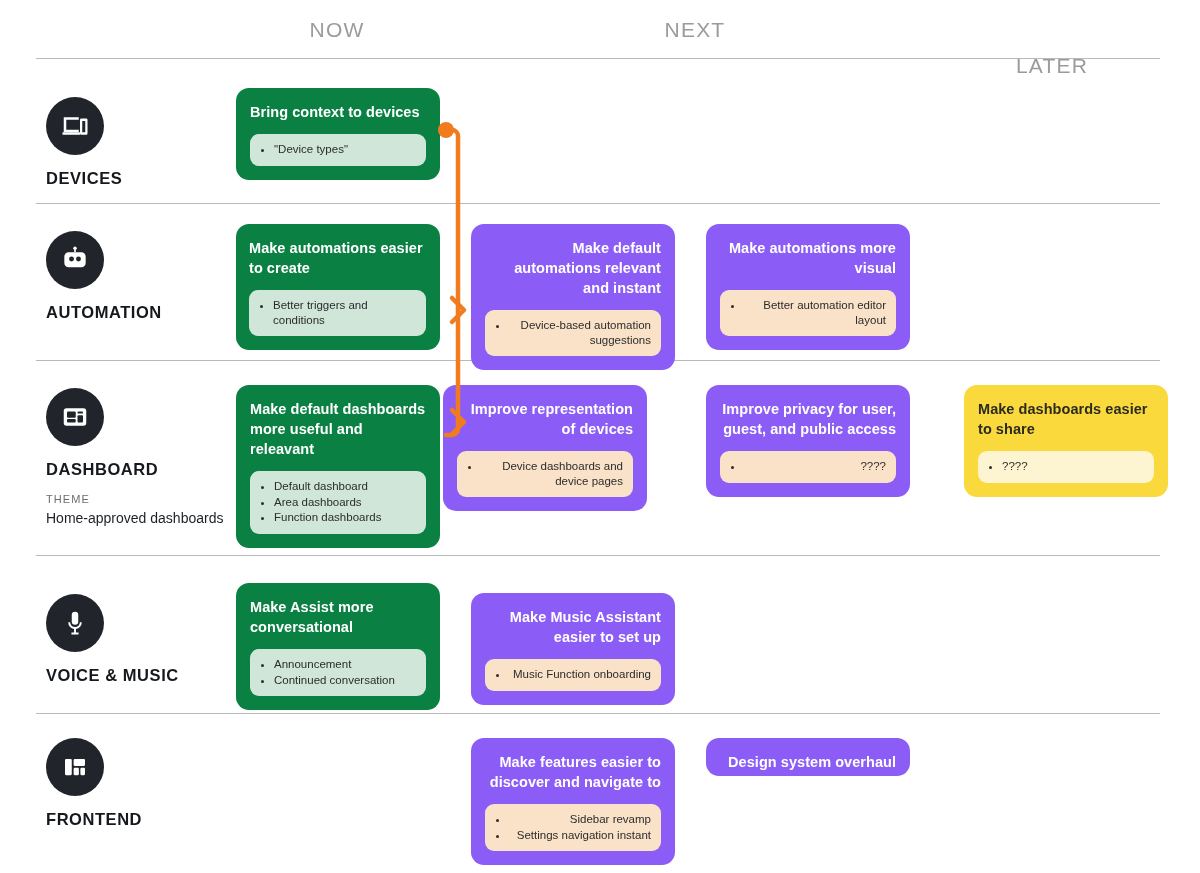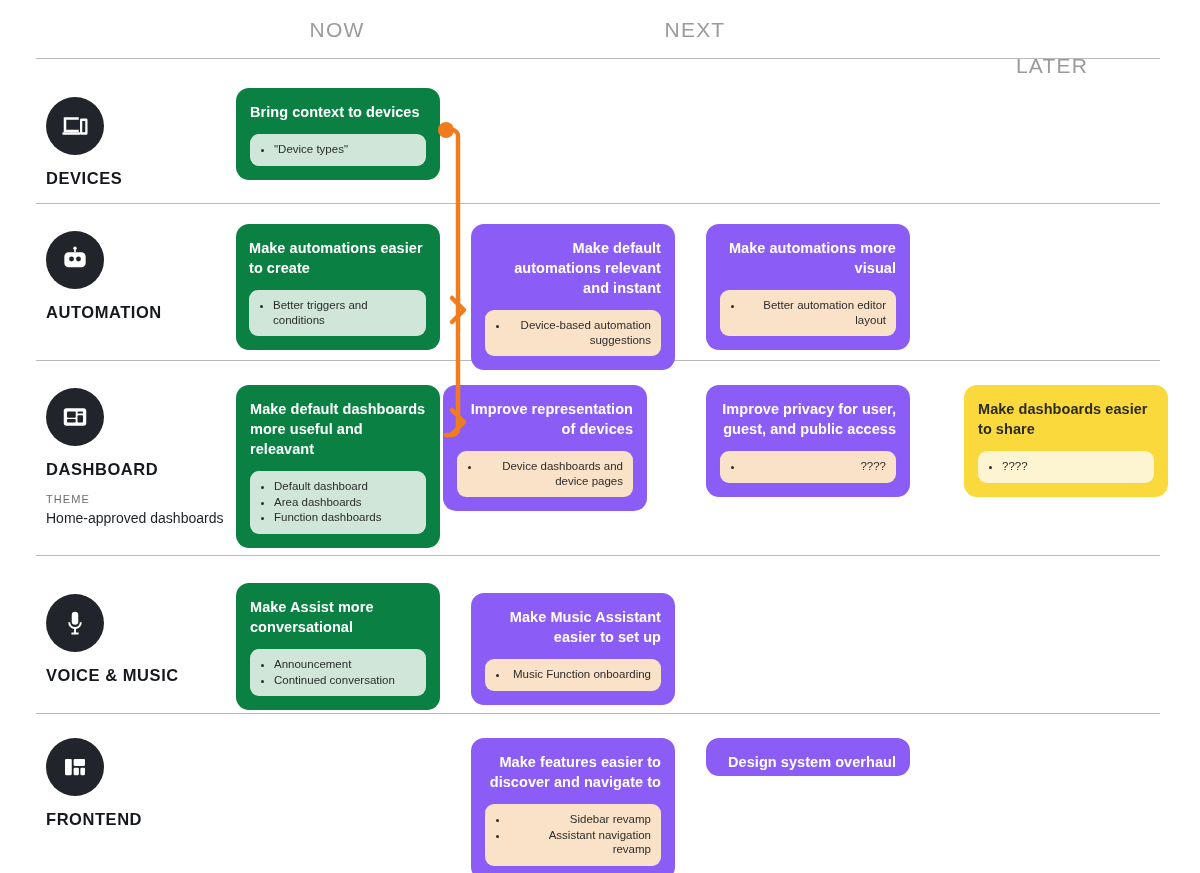--- a/index.html
+++ b/index.html
@@ -331,21 +331,21 @@
         </svg>
       </div>
       <div class="row-name">FRONTEND</div>
     </div>
 
     <div class="card orange" style="left:471px; top:25px;">
       <div class="card-title">Make features easier to discover and navigate to</div>
       <div class="card-chip">
         <ul>
           <li>Sidebar revamp</li>
-          <li>Assistant navigation revamp</li>
+          <li>Settings navigation instant</li>
         </ul>
       </div>
     </div>
 
     <div class="card orange titleonly" style="left:706px; top:25px;">
       <div class="card-title">Design system overhaul</div>
     </div>
   </div>
 
   <svg class="connector" viewBox="0 0 1200 873">

